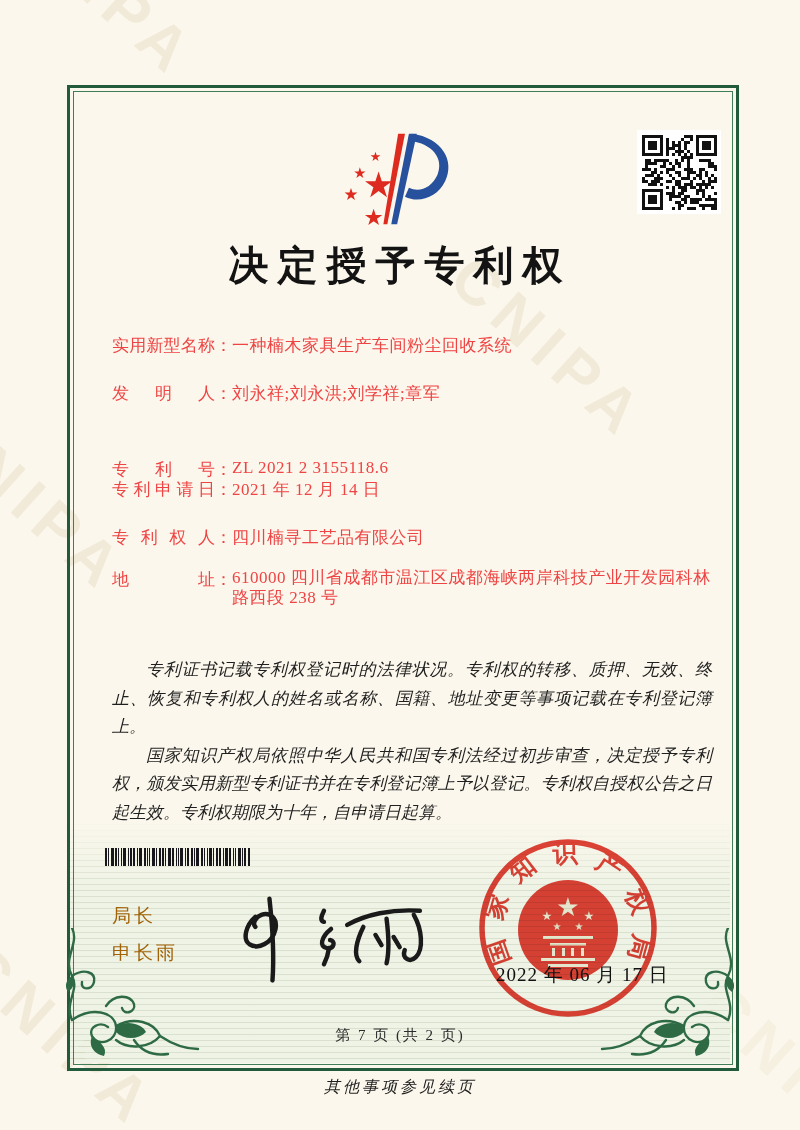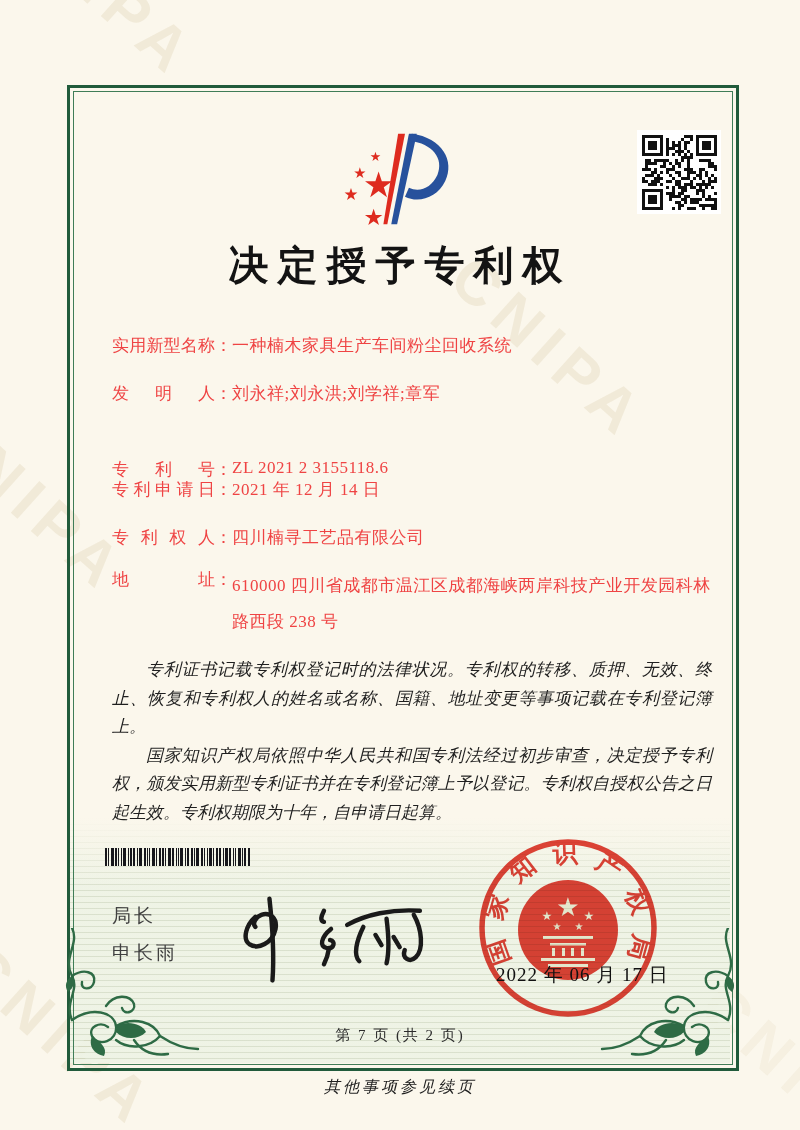--- a/index.html
+++ b/index.html
@@ -32,36 +32,36 @@
   .qr-box{position:absolute;left:637px;top:130px;width:84px;height:84px;background:#ffffff;z-index:3;
           display:flex;align-items:center;justify-content:center;}
   .title{position:absolute;left:67px;top:238px;width:666px;text-align:center;font-size:40px;font-weight:bold;
          letter-spacing:9px;color:#131313;z-index:3;}
 
   
   .row{position:absolute;left:112px;font-size:17px;color:#ef4444;z-index:3;white-space:nowrap;}
   .row .lab{display:inline-block;width:103px;text-align:justify;text-align-last:justify;vertical-align:top;}
   .row .col{vertical-align:top;}
   .row .val{display:inline-block;vertical-align:top;letter-spacing:0.5px;}
-  .row .val.wrap{white-space:normal;width:494px;line-height:36px;}
+  .row .val.wrap{white-space:normal;width:494px;line-height:20px;}
   .pair2{position:absolute;left:348px;top:0;white-space:nowrap;}
   .pair2 .lab2{display:inline-block;width:88px;text-align:justify;text-align-last:justify;vertical-align:top;}
 
   
   .body-text{position:absolute;left:112px;top:656px;width:600px;z-index:3;color:#1f1f1f;
              font-style:italic;font-size:17px;line-height:28.5px;}
   .body-text p{margin:0;text-indent:2em;text-align:justify;}
 
   
   .barcode{position:absolute;left:105px;top:848px;height:18px;display:flex;align-items:stretch;z-index:3;}
   .barcode .b{background:#17171c;height:100%;}
 
   
   .official{position:absolute;left:112px;top:903px;z-index:3;
-            font-family:"Liberation Sans","DejaVu Sans",sans-serif;font-size:19px;color:#404040;}
+            font-family:"Liberation Sans","DejaVu Sans",sans-serif;font-size:19px;color:#a16207;}
   .official div{margin-bottom:11px;letter-spacing:3px;}
   .signature{position:absolute;left:222px;top:876px;z-index:4;}
 
   
   .seal{position:absolute;left:470px;top:830px;z-index:4;opacity:0.93;mix-blend-mode:multiply;}
   .seal-date{position:absolute;left:496px;top:962px;z-index:5;font-size:19px;color:#111;
              letter-spacing:1px;white-space:nowrap;}
 
   
   .page-info{position:absolute;left:67px;top:1026px;width:666px;text-align:center;font-size:15px;

